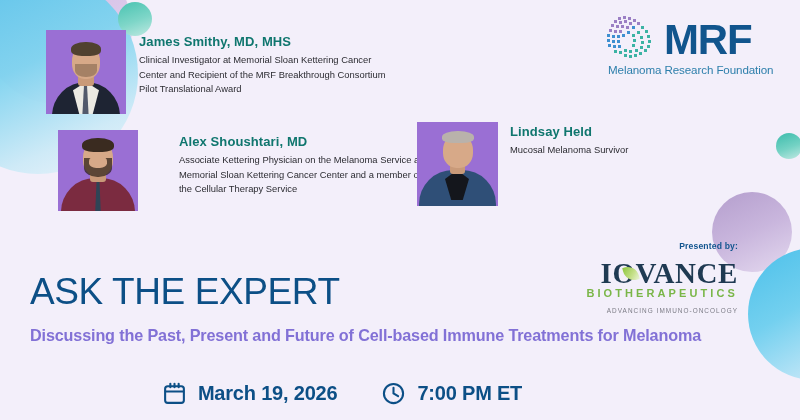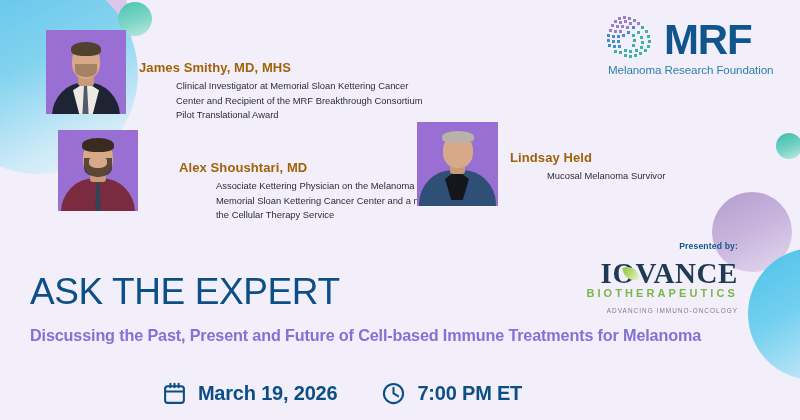--- a/index.html
+++ b/index.html
@@ -66,34 +66,32 @@
   .headshot {
     background: #9a6fd4;
     flex: 0 0 auto;
     position: relative;
     overflow: hidden;
   }
 
   .speaker-text { margin-left: 13px; padding-top: 4px; }
 
   .speaker-name {
-    color: #a16207;
+    color: #0f766e;
     font-weight: bold;
     font-size: 13px;
     letter-spacing: .1px;
     white-space: nowrap;
-    margin-top: 26px;
   }
   .speaker-title {
     color: #2c2c32;
     font-size: 9.4px;
     line-height: 14.5px;
     margin-top: 4px;
     max-width: 250px;
-    margin-left: 37px;
   }
 
   #speaker-1 { left: 46px; top: 30px; }
   #speaker-1 .headshot { width: 80px; height: 84px; }
   #speaker-2 { left: 58px; top: 130px; gap: 28px; }
   #speaker-2 .headshot { width: 80px; height: 81px; }
   #speaker-3 { left: 417px; top: 122px; }
   #speaker-3 .headshot { width: 81px; height: 84px; }
   #speaker-3 .speaker-text { margin-left: 12px; padding-top: 2px; }
 

